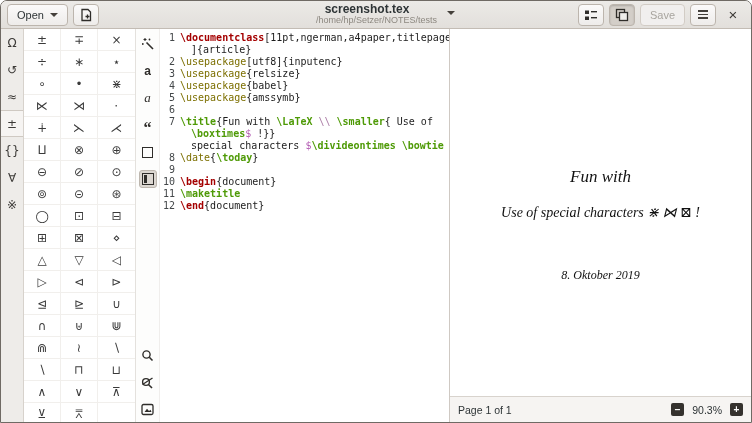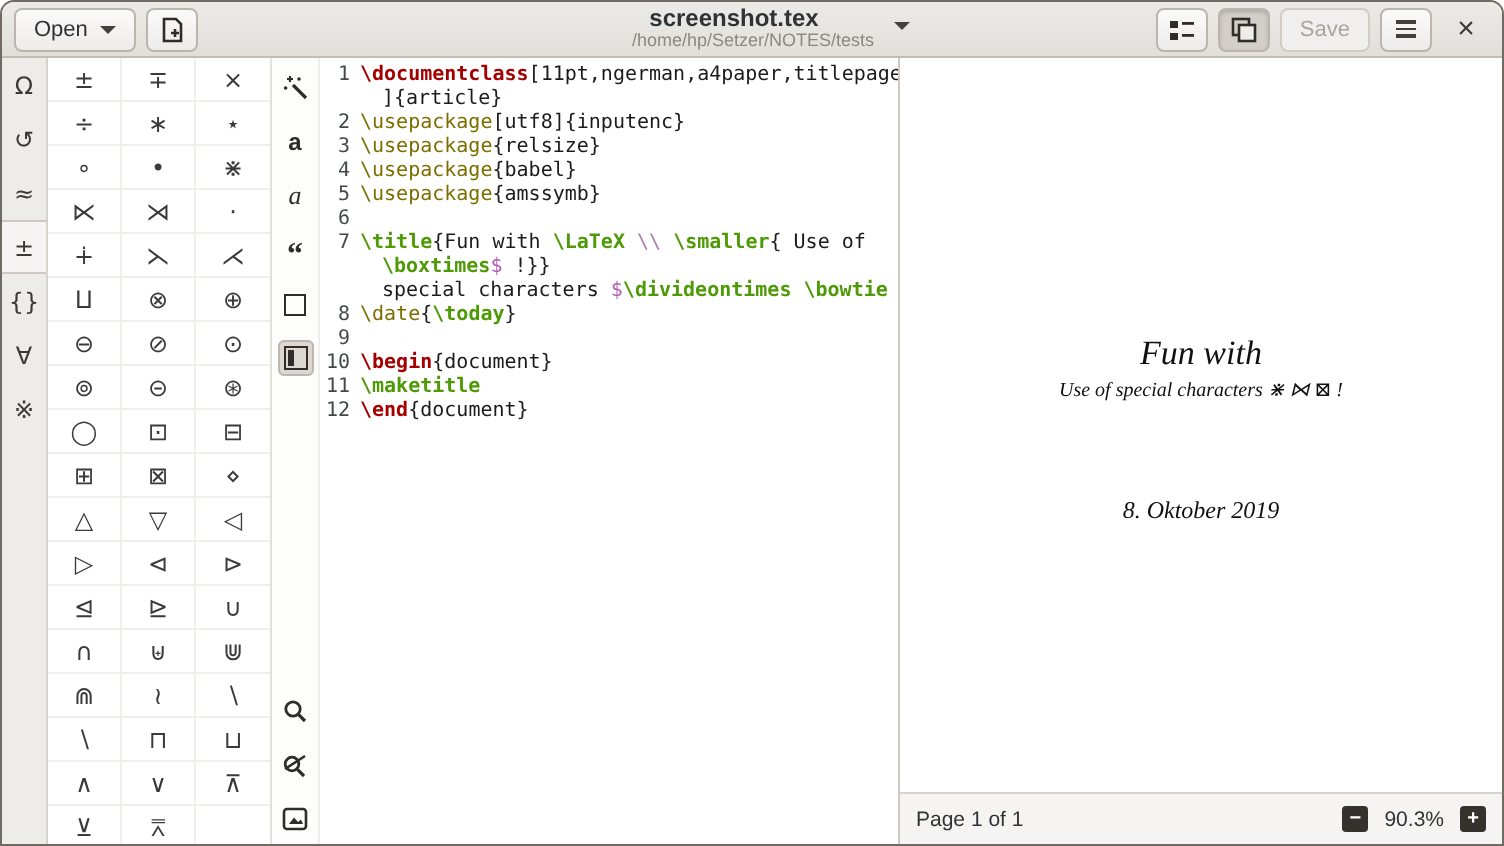--- a/index.html
+++ b/index.html
@@ -94,21 +94,21 @@
   .tk-st  { color:var(--c-st);  font-weight:bold; }
   .tk-inc { color:var(--c-inc); }
   .tk-cmd { color:var(--c-cmd); font-weight:bold; }
   .tk-nl  { color:var(--c-nl); }
   .tk-math{ color:var(--c-math); }
   
   .pane-sep { flex:0 0 1px; background:#cfc9c3; }
   .preview { flex:0 0 301px; background:#ffffff; position:relative; overflow:hidden; }
   .pdf-page { text-align:center; font-family:"Liberation Serif","DejaVu Serif",serif; color:#111;font-style:italic; }
   .pdf-title { margin-top:138px; font-size:17px; }
-  .pdf-sub { margin-top:2px; font-size:10px; }
+  .pdf-sub { margin-top:17px; font-size:14px; }
   .pdf-date { margin-top:47px; font-size:12px; }
   .pv-status {
     position:absolute; left:0; right:0; bottom:0; height:26px;
     background:#f6f4f2; border-top:1px solid #d8d3cd;
     display:flex; align-items:center; font-size:10.5px; color:#2e3436;
     padding:0 8px;
   }
   .pv-status .page-label { flex:1; }
   .zoom-btn {
     width:13px; height:13px; background:#35322e; color:#ffffff; border-radius:2px;

